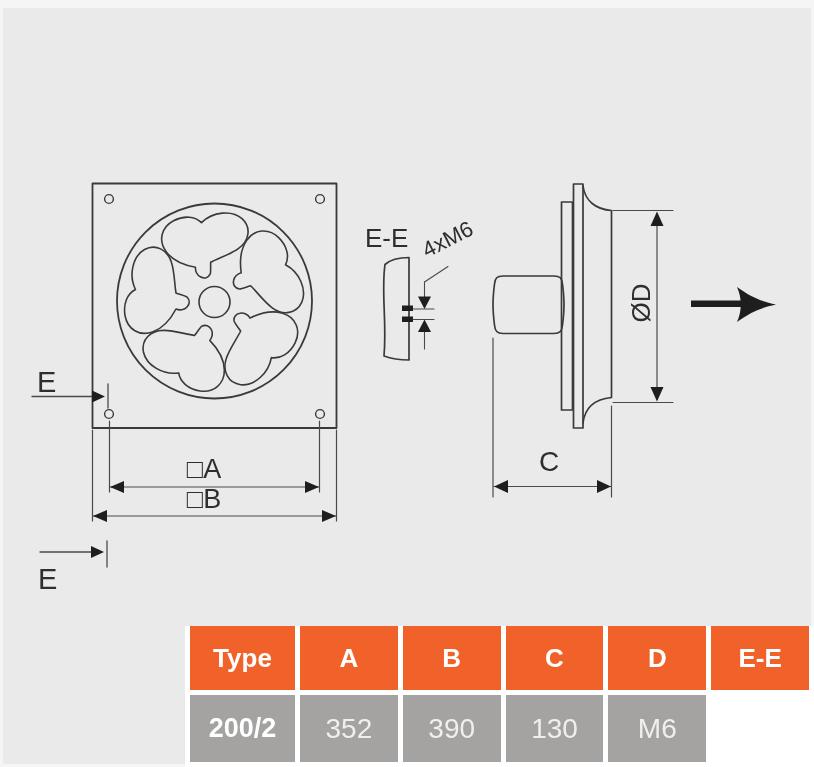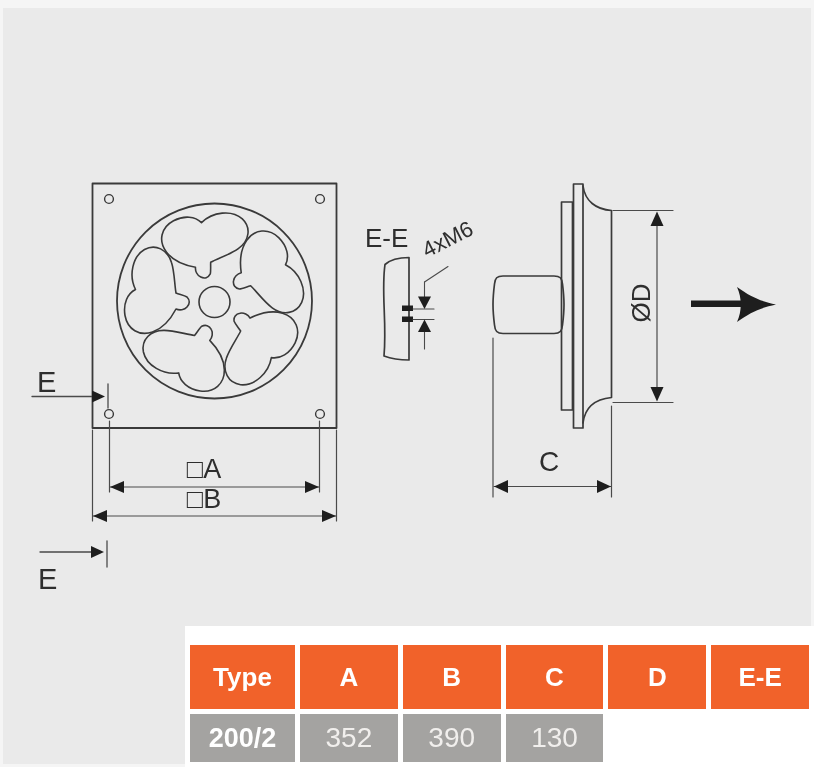--- a/index.html
+++ b/index.html
@@ -28,21 +28,21 @@
   }
   .spec-table{
     position:absolute;left:185px;top:626px;
     width:629px;height:141px;
     box-sizing:border-box;
     background:#ffffff;
     display:grid;
     grid-template-columns:105px repeat(5,1fr);
     grid-template-rows:64px 1fr;
     gap:5px;
-    padding:19px 5px 5px 5px;
+    padding:0 5px 5px 5px;
     z-index:2;
   }
   .spec-table .th{
     background:var(--accent-orange);
     color:#ffffff;
     font-weight:bold;
     font-size:26px;
     display:flex;align-items:center;justify-content:center;
   }
   .spec-table .td{
@@ -179,15 +179,16 @@
     <div class="th">A</div>
     <div class="th">B</div>
     <div class="th">C</div>
     <div class="th">D</div>
     <div class="th">E-E</div>
 
     <div class="td type-cell">200/2</div>
     <div class="td">352</div>
     <div class="td">390</div>
     <div class="td">130</div>
+    <div class="td">M6</div>
   </div>
 
 </div>
 
 </body></html>

